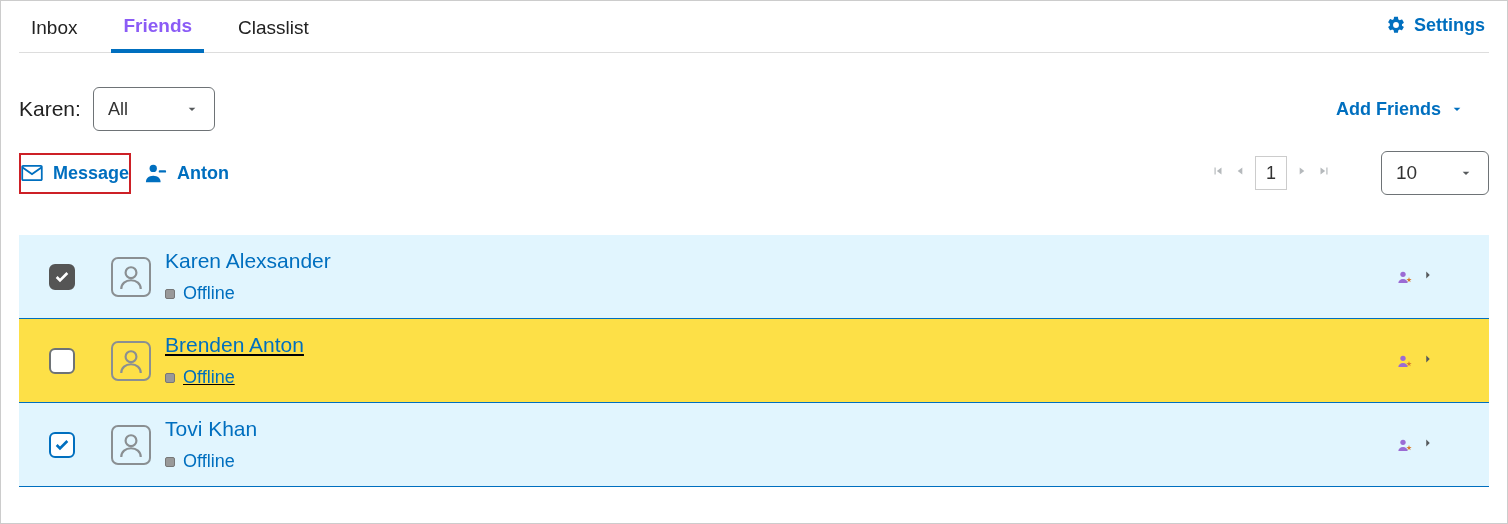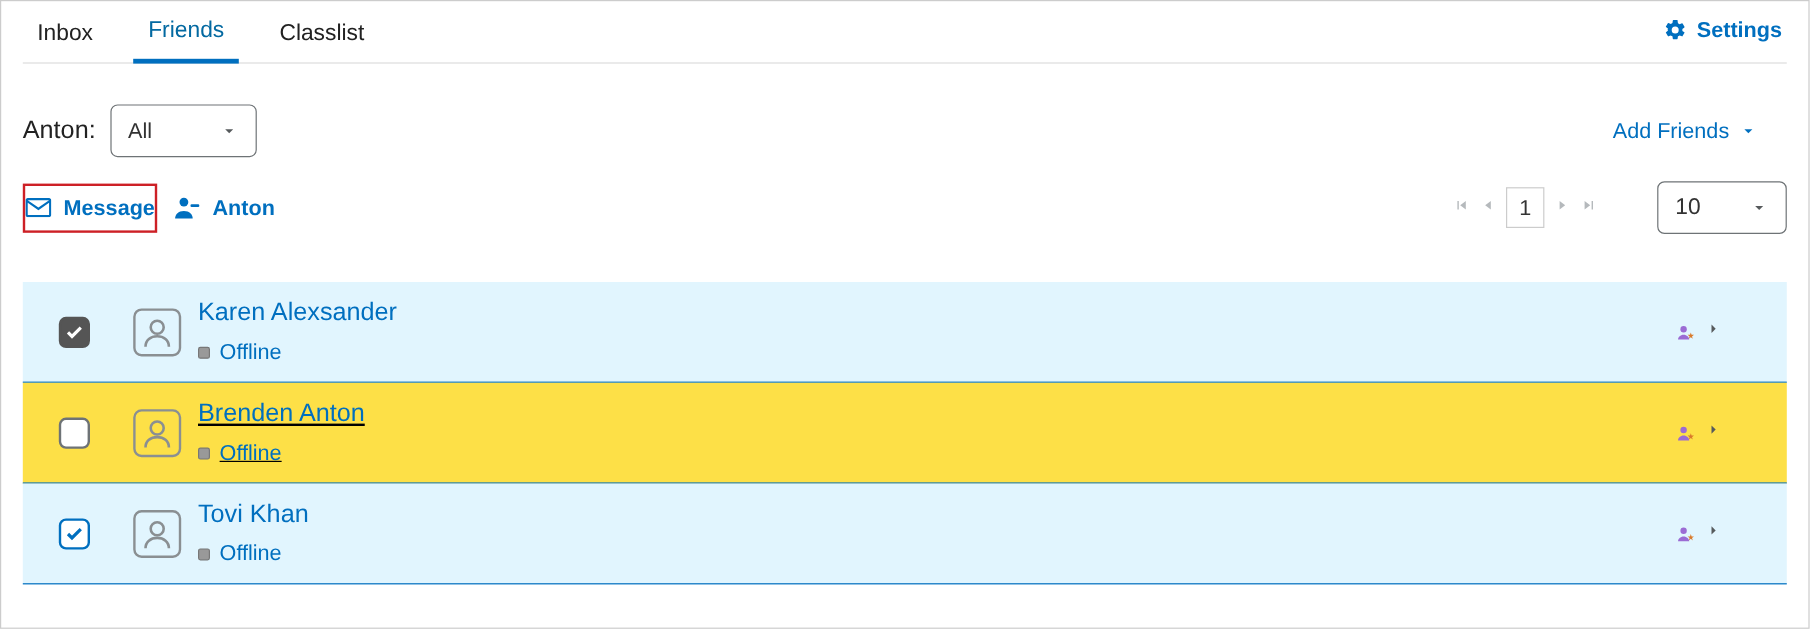--- a/index.html
+++ b/index.html
@@ -26,22 +26,22 @@
     position: relative;
   }
   .tab {
     padding: 8px 12px 12px 12px;
     font-size: 19px;
     color: #222;
     cursor: pointer;
     margin-right: 22px;
   }
   .tab.active {
-    color: #0369a1;
-    font-weight: 400;
+    color: #8b5cf6;
+    font-weight: 700;
     border-bottom: 4px solid #006fbf;
     margin-bottom: -1px;
   }
   .settings-link {
     margin-left: auto;
     display: flex;
     gap: 8px;
     color: #006fbf;
     font-size: 18px;
     font-weight: 700;
@@ -77,21 +77,21 @@
   .view-select { width: 122px; height: 44px; }
   .chevron-svg { width: 16px; height: 16px; fill: #565a5c; }
 
   .add-friends-link {
     margin-left: auto;
     display: flex;
     align-items: center;
     gap: 8px;
     color: #006fbf;
     font-size: 18px;
-    font-weight: 400;
+    font-weight: 700;
     cursor: pointer;
     padding-right: 24px;
   }
   .chevron-blue { fill: #006fbf; }
 
   
   .action-row {
     display: flex;
     align-items: center;
     margin-top: 20px;
@@ -246,21 +246,21 @@
     <div class="tab">Classlist</div>
     <div class="settings-link">
       <svg class="gear-svg" viewBox="0 0 24 24">
           <path d="M19.14,12.94a7.07,7.07,0,0,0,.05-.94,7.07,7.07,0,0,0-.05-.94l2.03-1.58a.5.5,0,0,0,.12-.64l-1.92-3.32a.5.5,0,0,0-.61-.22l-2.39.96a7.03,7.03,0,0,0-1.62-.94l-.36-2.54A.5.5,0,0,0,13.9,2h-3.8a.5.5,0,0,0-.49.42L9.25,4.96a7.03,7.03,0,0,0-1.62.94l-2.39-.96a.5.5,0,0,0-.61.22L2.71,8.48a.5.5,0,0,0,.12.64l2.03,1.58a7.07,7.07,0,0,0-.5.94,7.07,7.07,0,0,0,.5.94L2.83,14.16a.5.5,0,0,0-.12.64l1.92,3.32a.5.5,0,0,0,.61.22l2.39-.96a7.03,7.03,0,0,0,1.62.94l.36,2.54a.5.5,0,0,0,.49.42h3.8a.5.5,0,0,0,.49-.42l.36-2.54a7.03,7.03,0,0,0,1.62-.94l2.39.96a.5.5,0,0,0,.61-.22l1.92-3.32a.5.5,0,0,0-.12-.64ZM12,15.5A3.5,3.5,0,1,1,15.5,12,3.5,3.5,0,0,1,12,15.5Z"></path>
         </svg>
       <span>Settings</span>
     </div>
   </div>
 
   <div class="view-row">
-    <span class="view-label">Anton:</span>
+    <span class="view-label">Karen:</span>
     <div class="select view-select">
       <span>All</span>
       <svg class="chevron-svg" viewBox="0 0 24 24">
           <path d="M7 10l5 5 5-5z"></path>
         </svg>
     </div>
     <div class="add-friends-link">
       <span>Add Friends</span>
       <svg class="chevron-svg chevron-blue" viewBox="0 0 24 24">
           <path d="M7 10l5 5 5-5z"></path>

